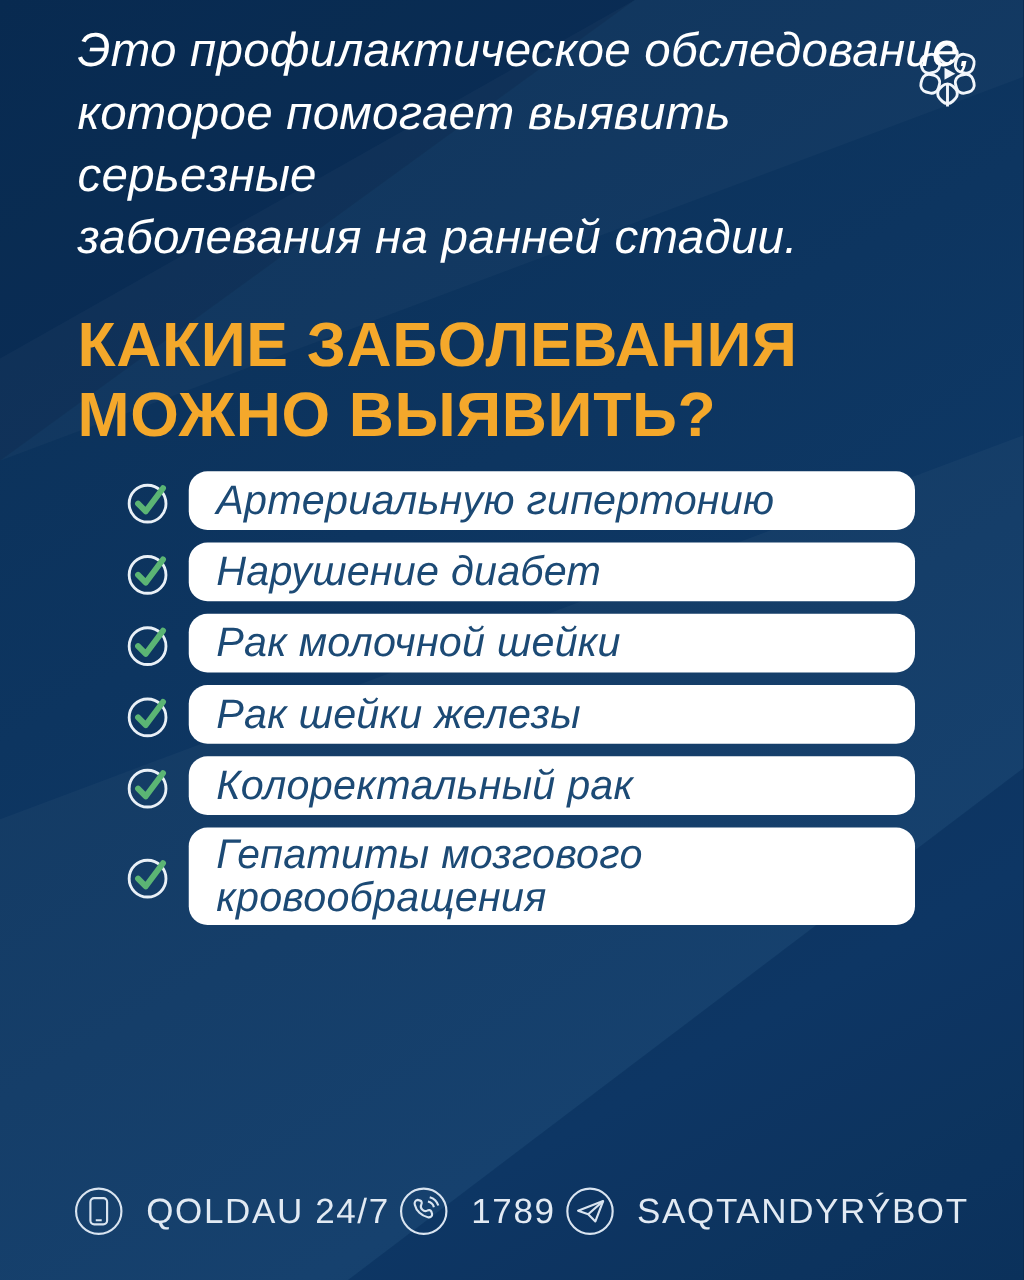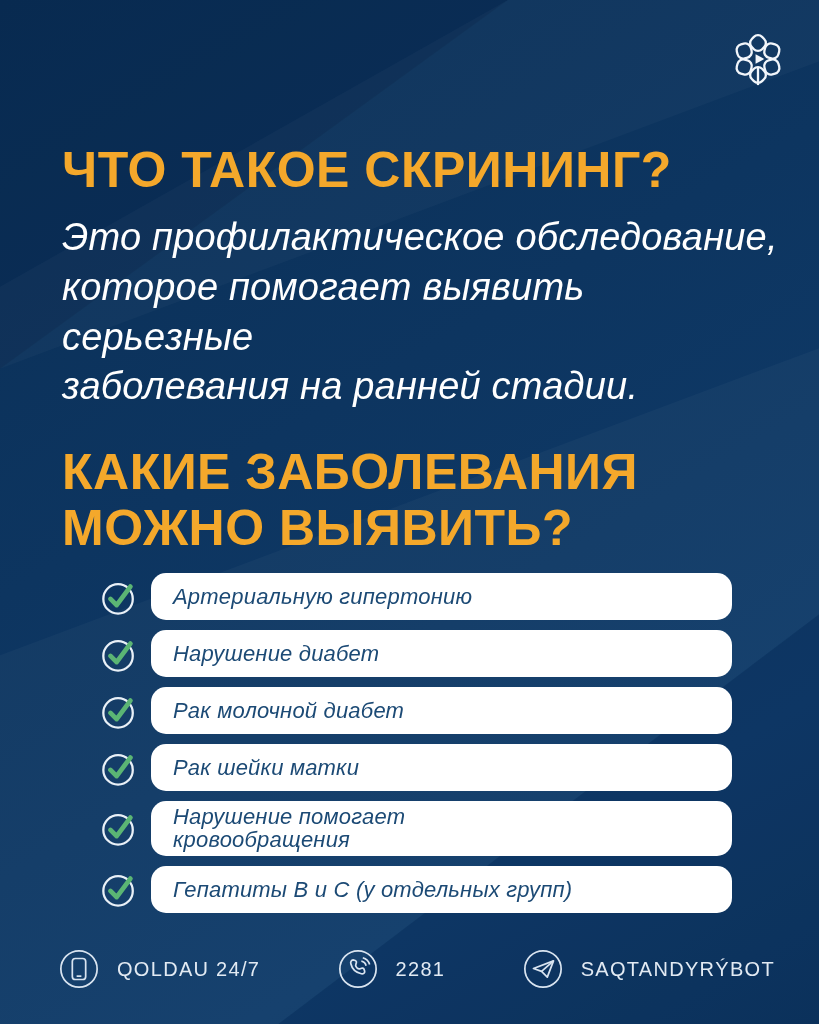--- a/index.html
+++ b/index.html
@@ -46,34 +46,34 @@
     margin:17px 47px 0 38px;
     display:flex; flex-direction:column; gap:10px;
   }
   .row{ display:flex; align-items:center; gap:13px; }
   .check{ flex:0 0 38px; width:38px; height:40px; display:flex; align-items:center; }
   .pill{
     flex:1; min-height:47px;
     background:#FFFFFF; border-radius:15px;
     display:flex; align-items:center;
     padding:4px 22px;
-    font-size:22px; font-style:italic; font-weight:500;
+    font-size:33px; font-style:italic; font-weight:500;
     color:#1C4A75; line-height:1.06; white-space:pre-line;
     letter-spacing:.2px;
   }
 
   .footer{
     position:absolute; left:0; right:0; bottom:34px;
     display:flex; align-items:center; justify-content:space-between;
     padding:0 44px 0 58px;
   }
   .contact{ display:flex; align-items:center; gap:17px; }
   .contact-icon{ width:42px; height:42px; flex:0 0 42px; }
   .contact-label{
-    font-size:20px; font-weight:500; color:#E2EAF3; letter-spacing:1.3px;
+    font-size:28px; font-weight:500; color:#E2EAF3; letter-spacing:1.3px;
   }
 </style>
 </head>
 <body>
 
 <div class="poster">
 
   <div class="facet facet-1"></div>
   <div class="facet facet-2"></div>
   <div class="facet facet-3"></div>
@@ -86,21 +86,20 @@
       <rect x="-7.5" y="-7.5" width="15" height="15" rx="6" transform="rotate(120) translate(0,-16.5) rotate(45)"></rect>
       <rect x="-7.5" y="-7.5" width="15" height="15" rx="6" transform="rotate(180) translate(0,-16.5) rotate(45)"></rect>
       <rect x="-7.5" y="-7.5" width="15" height="15" rx="6" transform="rotate(240) translate(0,-16.5) rotate(45)"></rect>
       <rect x="-7.5" y="-7.5" width="15" height="15" rx="6" transform="rotate(300) translate(0,-16.5) rotate(45)"></rect>
       <line x1="0" y1="8" x2="0" y2="27"></line>
     </g>
     <polygon points="-2.5,-5 6.5,0 -2.5,5" fill="#F2F6FB"></polygon>
   </svg>
 
   <div class="content">
-    <h1 class="title-main">ЧТО ТАКОЕ СКРИНИНГ?</h1>
     <p class="intro">Это профилактическое обследование,
 которое помогает выявить серьезные
 заболевания на ранней стадии.</p>
     <h2 class="title-section">КАКИЕ ЗАБОЛЕВАНИЯ
 МОЖНО ВЫЯВИТЬ?</h2>
 
     <ul class="disease-list">
       <li class="row">
         <span class="check">
           <svg viewBox="0 0 40 40" width="38" height="40">
@@ -119,49 +118,49 @@
         </span>
         <span class="pill">Нарушение диабет</span>
       </li>
       <li class="row">
         <span class="check">
           <svg viewBox="0 0 40 40" width="38" height="40">
               <circle cx="19" cy="22" r="15.5" fill="none" stroke="#E9F0F7" stroke-width="2.4"></circle>
               <path d="M11 22 L17.5 28.5 L32 9" fill="none" stroke="#5BB574" stroke-width="5" stroke-linecap="round" stroke-linejoin="round"></path>
             </svg>
         </span>
-        <span class="pill">Рак молочной диабет</span>
+        <span class="pill">Рак молочной шейки</span>
       </li>
       <li class="row">
         <span class="check">
           <svg viewBox="0 0 40 40" width="38" height="40">
               <circle cx="19" cy="22" r="15.5" fill="none" stroke="#E9F0F7" stroke-width="2.4"></circle>
               <path d="M11 22 L17.5 28.5 L32 9" fill="none" stroke="#5BB574" stroke-width="5" stroke-linecap="round" stroke-linejoin="round"></path>
             </svg>
         </span>
-        <span class="pill">Рак шейки матки</span>
+        <span class="pill">Рак шейки железы</span>
       </li>
       <li class="row">
         <span class="check">
           <svg viewBox="0 0 40 40" width="38" height="40">
               <circle cx="19" cy="22" r="15.5" fill="none" stroke="#E9F0F7" stroke-width="2.4"></circle>
               <path d="M11 22 L17.5 28.5 L32 9" fill="none" stroke="#5BB574" stroke-width="5" stroke-linecap="round" stroke-linejoin="round"></path>
             </svg>
         </span>
-        <span class="pill">Нарушение помогает
-кровообращения</span>
+        <span class="pill">Колоректальный рак</span>
       </li>
       <li class="row">
         <span class="check">
           <svg viewBox="0 0 40 40" width="38" height="40">
               <circle cx="19" cy="22" r="15.5" fill="none" stroke="#E9F0F7" stroke-width="2.4"></circle>
               <path d="M11 22 L17.5 28.5 L32 9" fill="none" stroke="#5BB574" stroke-width="5" stroke-linecap="round" stroke-linejoin="round"></path>
             </svg>
         </span>
-        <span class="pill">Гепатиты B и C (у отдельных групп)</span>
+        <span class="pill">Гепатиты мозгового
+кровообращения</span>
       </li>
     </ul>
   </div>
 
   <div class="footer">
     <div class="contact">
       <svg class="contact-icon" viewBox="0 0 44 44">
         <g fill="none" stroke="#D9E4F0" stroke-width="1.8">
           <circle cx="22" cy="22" r="19"></circle>
           <rect x="15" y="11" width="14" height="22" rx="3.2"></rect>
@@ -172,21 +171,21 @@
     </div>
     <div class="contact">
       <svg class="contact-icon" viewBox="0 0 44 44">
         <g fill="none" stroke="#D9E4F0" stroke-width="1.8">
           <circle cx="22" cy="22" r="19"></circle>
           <path d="M14.5 16.5c-.6-2 .6-3.8 2.4-4l2.2.6c1.2.4 1.6 1.9.8 3.4-.8 1.6-.7 2.5.8 4.1 1.6 1.6 2.6 1.7 4.1.9 1.5-.9 3-.5 3.5.7l.7 2.1c.3 1.8-1.5 3.2-3.5 2.7-5.4-1.2-9.8-5.3-11-10.5z"></path>
           <path d="M25.5 13.8a6.5 6.5 0 0 1 5 4.8"></path>
           <path d="M27 10.2a10.5 10.5 0 0 1 7.2 7"></path>
         </g>
       </svg>
-      <span class="contact-label">2281</span>
+      <span class="contact-label">1789</span>
     </div>
     <div class="contact">
       <svg class="contact-icon" viewBox="0 0 44 44">
         <g fill="none" stroke="#D9E4F0" stroke-width="1.8" stroke-linejoin="round">
           <circle cx="22" cy="22" r="19"></circle>
           <path d="M12 21.5 L33 13.5 L26.5 30.5 L20.5 24.5 Z"></path>
           <path d="M33 13.5 L20.5 24.5"></path>
         </g>
       </svg>
       <span class="contact-label">SAQTANDYRÝBOT</span>

